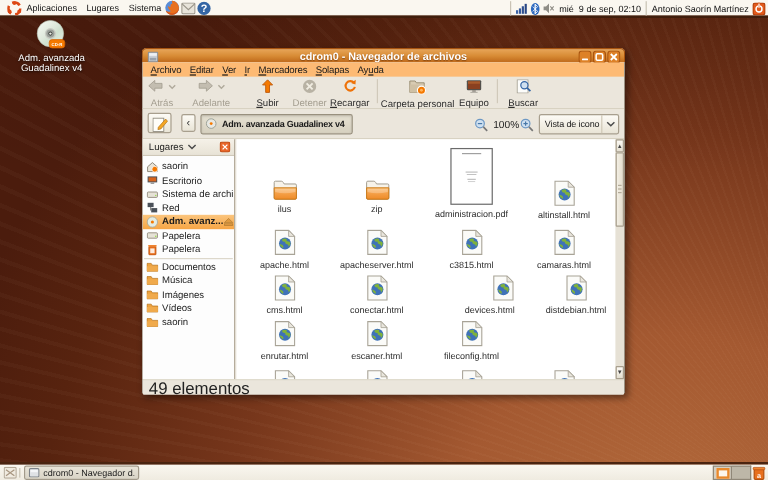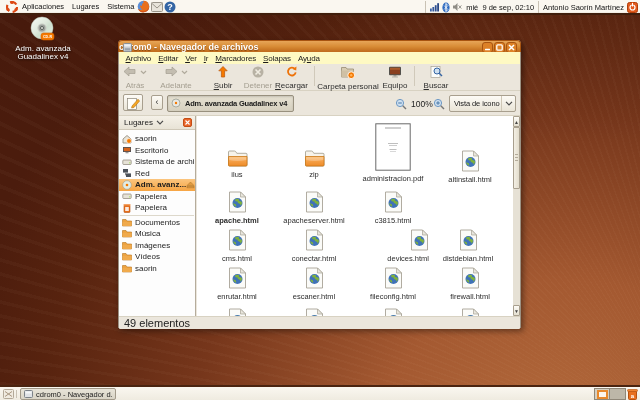--- a/index.html
+++ b/index.html
@@ -23,46 +23,46 @@
 
 .deskicon { position:absolute; left:1px; top:16px; width:84px; text-align:center; }
 .deskicon .label { color:#fff; font-size:8px; line-height:8px; text-shadow:0 1px 2px rgba(0,0,0,.85); margin-top:3px; letter-spacing:0px;}
 
 .window { position:absolute; left:118px; top:40px; width:403px; height:288px;
   background:#ebe6dc; border:1px solid #9b9183; border-top:none; border-radius:4px 4px 1px 1px;
   box-shadow:2px 3px 6px rgba(0,0,0,.45); }
 .titlebar { position:absolute; left:-1px; top:0; width:403px; height:12px; border-radius:4px 4px 0 0;
   background:linear-gradient(#e7a558, #d88c36 50%, #c67322 85%, #c06c1e);
   border:1px solid #a85410; border-bottom:none;
-  color:#fff; font-weight:bold; font-size:9px; text-align:left; line-height:12px;
+  color:#fff; font-weight:bold; font-size:9px; text-align:center; line-height:12px;
   text-shadow:0 1px 1px rgba(90,40,0,.6); }
 .wbtns { position:absolute; right:3px; top:1px; display:flex; gap:1px; }
 .menubar { position:absolute; left:0; top:12px; width:401px; height:12px; font-size:8px; color:#1a1a1a;
-  display:flex; align-items:center; background:#fef9c3; }
+  display:flex; align-items:center; background:#fdba74; }
 .menubar span { padding:0 3.5px; letter-spacing:-0.15px; }
 .toolbar { position:absolute; left:0; top:24px; width:401px; height:27px; border-bottom:1px solid #d8d2c2;
   background:#ebe6dc; font-size:8px; color:#2e2e2e;padding-left:14px; }
 .tbtn { position:absolute; top:2px; text-align:center; }
 .tbtn .lbl { margin-top:1px; }
 .tbtn.dis { color:#a49e90; }
 .locbar { position:absolute; left:0; top:51px; width:401px; height:25px; background:#ebe6dc;
   border-bottom:1px solid #d8d2c2; font-size:9px; }
 .mainarea { position:absolute; left:0; top:76px; width:401px; height:200px; }
 .sidebar { position:absolute; left:0; top:0; width:77px; height:200px; background:#fdfdfd; border-right:1px solid #b5ac9c; }
 .sbhead { height:14px; background:linear-gradient(#f5f1e8,#e8e3d6); border-bottom:1px solid #cfc8b8;
   font-size:8px; color:#222; display:flex; align-items:center; padding:0 3px; }
 .sbitems { padding-top:3px; }
 .sbitem { height:11.5px; display:flex; align-items:center; font-size:8px; color:#1c1c1c; padding-left:3px; white-space:nowrap; overflow:hidden;}
 .sbitem svg { margin-right:3px; flex:none; }
 .sbsel { background:linear-gradient(#fbc57e,#f6a544);font-weight:bold; }
 .sbsep { height:1px; background:#ddd8cb; margin:1px 1px; }
 .content { position:absolute; left:78px; top:0; width:316px; height:200px; background:#fff; overflow:hidden; }
 .scroll { position:absolute; left:394px; top:0; width:7px; height:200px; background:#e6e1d5; }
 .statusbar { position:absolute; left:0; top:276px; width:401px; height:13px; background:#ebe6dc; border-top:1px solid #d8d2c2;
-  font-size:11px; color:#222; line-height:12px; padding-left:5px; border-radius:0 0 1px 1px; }
+  font-size:14px; color:#222; line-height:12px; padding-left:5px; border-radius:0 0 1px 1px; }
 
 .gi { position:absolute; width:72px; text-align:center; font-size:7.5px; color:#2d2d2d; }
 .gi .nm { margin-top:1px; }
 
 .botpanel { position:absolute; left:0; top:385px; width:640px; height:15px;
   background:linear-gradient(#faf7f0,#efebe0); border-top:2px solid #4a2410; font-size:9px; color:#222; }
 .taskbtn { position:absolute; left:20px; top:1px; width:96px; height:12px; background:linear-gradient(#e8e4d8,#d9d4c6);
   border:1px solid #a29a8a; border-radius:2px; font-size:7.5px; color:#222; display:flex; align-items:center; padding:0 3px; }
 .wsw { position:absolute; right:14px; top:1px; width:32px; height:12px; display:flex; }
 .ws1 { width:16px; height:12px; background:#d4cfc2; border:1px solid #8f8778; position:relative; }
@@ -433,21 +433,21 @@
         </div>
         <div class="gi" style="left:237px;top:34px;">
           <div><svg width="19" height="22" viewBox="0 0 19 22">
               <path d="M1.5 1 L12.5 1 L17.5 6 L17.5 21 L1.5 21 z" fill="#fbfbf8" stroke="#a8a396" stroke-width="0.9"></path>
               <path d="M12.5 1 L12.5 6 L17.5 6 z" fill="#e9e6dd" stroke="#a8a396" stroke-width="0.7"></path>
               <circle cx="9.5" cy="12" r="5" fill="#3f72b8"></circle>
               <path d="M6.8 8.7 Q8.8 7.2 11 8.1 Q10.2 9.5 11.5 10 Q13.8 10 14 11.5 Q14.2 13.4 12.4 14.8 Q12.9 12.9 11 12.5 Q9.2 12 9.6 10.4 Q7.8 11.1 6.8 8.7 z M7.2 15.3 Q5.3 14.4 5 12.1 Q6.2 13 7.2 13 Q8.6 13.9 8.1 15.3 Q7.7 16.2 7.2 15.3 z" fill="#7fb23c"></path>
             </svg></div>
           <div class="nm">altinstall.html</div>
         </div>
-        <div class="gi" style="left:4px;top:75px;font-weight:bold;">
+        <div class="gi" style="left:4px;top:75px;">
           <div><svg width="19" height="22" viewBox="0 0 19 22">
               <path d="M1.5 1 L12.5 1 L17.5 6 L17.5 21 L1.5 21 z" fill="#fbfbf8" stroke="#a8a396" stroke-width="0.9"></path>
               <path d="M12.5 1 L12.5 6 L17.5 6 z" fill="#e9e6dd" stroke="#a8a396" stroke-width="0.7"></path>
               <circle cx="9.5" cy="12" r="5" fill="#3f72b8"></circle>
               <path d="M6.8 8.7 Q8.8 7.2 11 8.1 Q10.2 9.5 11.5 10 Q13.8 10 14 11.5 Q14.2 13.4 12.4 14.8 Q12.9 12.9 11 12.5 Q9.2 12 9.6 10.4 Q7.8 11.1 6.8 8.7 z M7.2 15.3 Q5.3 14.4 5 12.1 Q6.2 13 7.2 13 Q8.6 13.9 8.1 15.3 Q7.7 16.2 7.2 15.3 z" fill="#7fb23c"></path>
             </svg></div>
           <div class="nm">apache.html</div>
         </div>
         <div class="gi" style="left:81px;top:75px;">
           <div><svg width="19" height="22" viewBox="0 0 19 22">
@@ -460,20 +460,29 @@
         </div>
         <div class="gi" style="left:160px;top:75px;">
           <div><svg width="19" height="22" viewBox="0 0 19 22">
               <path d="M1.5 1 L12.5 1 L17.5 6 L17.5 21 L1.5 21 z" fill="#fbfbf8" stroke="#a8a396" stroke-width="0.9"></path>
               <path d="M12.5 1 L12.5 6 L17.5 6 z" fill="#e9e6dd" stroke="#a8a396" stroke-width="0.7"></path>
               <circle cx="9.5" cy="12" r="5" fill="#3f72b8"></circle>
               <path d="M6.8 8.7 Q8.8 7.2 11 8.1 Q10.2 9.5 11.5 10 Q13.8 10 14 11.5 Q14.2 13.4 12.4 14.8 Q12.9 12.9 11 12.5 Q9.2 12 9.6 10.4 Q7.8 11.1 6.8 8.7 z M7.2 15.3 Q5.3 14.4 5 12.1 Q6.2 13 7.2 13 Q8.6 13.9 8.1 15.3 Q7.7 16.2 7.2 15.3 z" fill="#7fb23c"></path>
             </svg></div>
           <div class="nm">c3815.html</div>
         </div>
+        <div class="gi" style="left:237px;top:75px;">
+          <div><svg width="19" height="22" viewBox="0 0 19 22">
+              <path d="M1.5 1 L12.5 1 L17.5 6 L17.5 21 L1.5 21 z" fill="#fbfbf8" stroke="#a8a396" stroke-width="0.9"></path>
+              <path d="M12.5 1 L12.5 6 L17.5 6 z" fill="#e9e6dd" stroke="#a8a396" stroke-width="0.7"></path>
+              <circle cx="9.5" cy="12" r="5" fill="#3f72b8"></circle>
+              <path d="M6.8 8.7 Q8.8 7.2 11 8.1 Q10.2 9.5 11.5 10 Q13.8 10 14 11.5 Q14.2 13.4 12.4 14.8 Q12.9 12.9 11 12.5 Q9.2 12 9.6 10.4 Q7.8 11.1 6.8 8.7 z M7.2 15.3 Q5.3 14.4 5 12.1 Q6.2 13 7.2 13 Q8.6 13.9 8.1 15.3 Q7.7 16.2 7.2 15.3 z" fill="#7fb23c"></path>
+            </svg></div>
+          <div class="nm">camaras.html</div>
+        </div>
         <div class="gi" style="left:4px;top:113px;">
           <div><svg width="19" height="22" viewBox="0 0 19 22">
               <path d="M1.5 1 L12.5 1 L17.5 6 L17.5 21 L1.5 21 z" fill="#fbfbf8" stroke="#a8a396" stroke-width="0.9"></path>
               <path d="M12.5 1 L12.5 6 L17.5 6 z" fill="#e9e6dd" stroke="#a8a396" stroke-width="0.7"></path>
               <circle cx="9.5" cy="12" r="5" fill="#3f72b8"></circle>
               <path d="M6.8 8.7 Q8.8 7.2 11 8.1 Q10.2 9.5 11.5 10 Q13.8 10 14 11.5 Q14.2 13.4 12.4 14.8 Q12.9 12.9 11 12.5 Q9.2 12 9.6 10.4 Q7.8 11.1 6.8 8.7 z M7.2 15.3 Q5.3 14.4 5 12.1 Q6.2 13 7.2 13 Q8.6 13.9 8.1 15.3 Q7.7 16.2 7.2 15.3 z" fill="#7fb23c"></path>
             </svg></div>
           <div class="nm">cms.html</div>
         </div>
         <div class="gi" style="left:81px;top:113px;">
@@ -487,21 +496,21 @@
         </div>
         <div class="gi" style="left:160px;top:113px;text-align:right;">
           <div><svg width="19" height="22" viewBox="0 0 19 22">
               <path d="M1.5 1 L12.5 1 L17.5 6 L17.5 21 L1.5 21 z" fill="#fbfbf8" stroke="#a8a396" stroke-width="0.9"></path>
               <path d="M12.5 1 L12.5 6 L17.5 6 z" fill="#e9e6dd" stroke="#a8a396" stroke-width="0.7"></path>
               <circle cx="9.5" cy="12" r="5" fill="#3f72b8"></circle>
               <path d="M6.8 8.7 Q8.8 7.2 11 8.1 Q10.2 9.5 11.5 10 Q13.8 10 14 11.5 Q14.2 13.4 12.4 14.8 Q12.9 12.9 11 12.5 Q9.2 12 9.6 10.4 Q7.8 11.1 6.8 8.7 z M7.2 15.3 Q5.3 14.4 5 12.1 Q6.2 13 7.2 13 Q8.6 13.9 8.1 15.3 Q7.7 16.2 7.2 15.3 z" fill="#7fb23c"></path>
             </svg></div>
           <div class="nm">devices.html</div>
         </div>
-        <div class="gi" style="left:235px;top:113px;">
+        <div class="gi" style="left:247px;top:113px;">
           <div><svg width="19" height="22" viewBox="0 0 19 22">
               <path d="M1.5 1 L12.5 1 L17.5 6 L17.5 21 L1.5 21 z" fill="#fbfbf8" stroke="#a8a396" stroke-width="0.9"></path>
               <path d="M12.5 1 L12.5 6 L17.5 6 z" fill="#e9e6dd" stroke="#a8a396" stroke-width="0.7"></path>
               <circle cx="9.5" cy="12" r="5" fill="#3f72b8"></circle>
               <path d="M6.8 8.7 Q8.8 7.2 11 8.1 Q10.2 9.5 11.5 10 Q13.8 10 14 11.5 Q14.2 13.4 12.4 14.8 Q12.9 12.9 11 12.5 Q9.2 12 9.6 10.4 Q7.8 11.1 6.8 8.7 z M7.2 15.3 Q5.3 14.4 5 12.1 Q6.2 13 7.2 13 Q8.6 13.9 8.1 15.3 Q7.7 16.2 7.2 15.3 z" fill="#7fb23c"></path>
             </svg></div>
           <div class="nm">distdebian.html</div>
         </div>
         <div class="gi" style="left:4px;top:151px;">
           <div><svg width="19" height="22" viewBox="0 0 19 22">
@@ -522,29 +531,20 @@
           <div class="nm">escaner.html</div>
         </div>
         <div class="gi" style="left:160px;top:151px;">
           <div><svg width="19" height="22" viewBox="0 0 19 22">
               <path d="M1.5 1 L12.5 1 L17.5 6 L17.5 21 L1.5 21 z" fill="#fbfbf8" stroke="#a8a396" stroke-width="0.9"></path>
               <path d="M12.5 1 L12.5 6 L17.5 6 z" fill="#e9e6dd" stroke="#a8a396" stroke-width="0.7"></path>
               <circle cx="9.5" cy="12" r="5" fill="#3f72b8"></circle>
               <path d="M6.8 8.7 Q8.8 7.2 11 8.1 Q10.2 9.5 11.5 10 Q13.8 10 14 11.5 Q14.2 13.4 12.4 14.8 Q12.9 12.9 11 12.5 Q9.2 12 9.6 10.4 Q7.8 11.1 6.8 8.7 z M7.2 15.3 Q5.3 14.4 5 12.1 Q6.2 13 7.2 13 Q8.6 13.9 8.1 15.3 Q7.7 16.2 7.2 15.3 z" fill="#7fb23c"></path>
             </svg></div>
           <div class="nm">fileconfig.html</div>
-        </div>
-        <div class="gi" style="left:237px;top:151px;">
-          <div><svg width="19" height="22" viewBox="0 0 19 22">
-              <path d="M1.5 1 L12.5 1 L17.5 6 L17.5 21 L1.5 21 z" fill="#fbfbf8" stroke="#a8a396" stroke-width="0.9"></path>
-              <path d="M12.5 1 L12.5 6 L17.5 6 z" fill="#e9e6dd" stroke="#a8a396" stroke-width="0.7"></path>
-              <circle cx="9.5" cy="12" r="5" fill="#3f72b8"></circle>
-              <path d="M6.8 8.7 Q8.8 7.2 11 8.1 Q10.2 9.5 11.5 10 Q13.8 10 14 11.5 Q14.2 13.4 12.4 14.8 Q12.9 12.9 11 12.5 Q9.2 12 9.6 10.4 Q7.8 11.1 6.8 8.7 z M7.2 15.3 Q5.3 14.4 5 12.1 Q6.2 13 7.2 13 Q8.6 13.9 8.1 15.3 Q7.7 16.2 7.2 15.3 z" fill="#7fb23c"></path>
-            </svg></div>
-          <div class="nm">firewall.html</div>
         </div>
         <div class="gi" style="left:4px;top:192px;">
           <div><svg width="19" height="22" viewBox="0 0 19 22">
               <path d="M1.5 1 L12.5 1 L17.5 6 L17.5 21 L1.5 21 z" fill="#fbfbf8" stroke="#a8a396" stroke-width="0.9"></path>
               <path d="M12.5 1 L12.5 6 L17.5 6 z" fill="#e9e6dd" stroke="#a8a396" stroke-width="0.7"></path>
               <circle cx="9.5" cy="12" r="5" fill="#3f72b8"></circle>
               <path d="M6.8 8.7 Q8.8 7.2 11 8.1 Q10.2 9.5 11.5 10 Q13.8 10 14 11.5 Q14.2 13.4 12.4 14.8 Q12.9 12.9 11 12.5 Q9.2 12 9.6 10.4 Q7.8 11.1 6.8 8.7 z M7.2 15.3 Q5.3 14.4 5 12.1 Q6.2 13 7.2 13 Q8.6 13.9 8.1 15.3 Q7.7 16.2 7.2 15.3 z" fill="#7fb23c"></path>
             </svg></div>
         </div>
         <div class="gi" style="left:81px;top:192px;">

